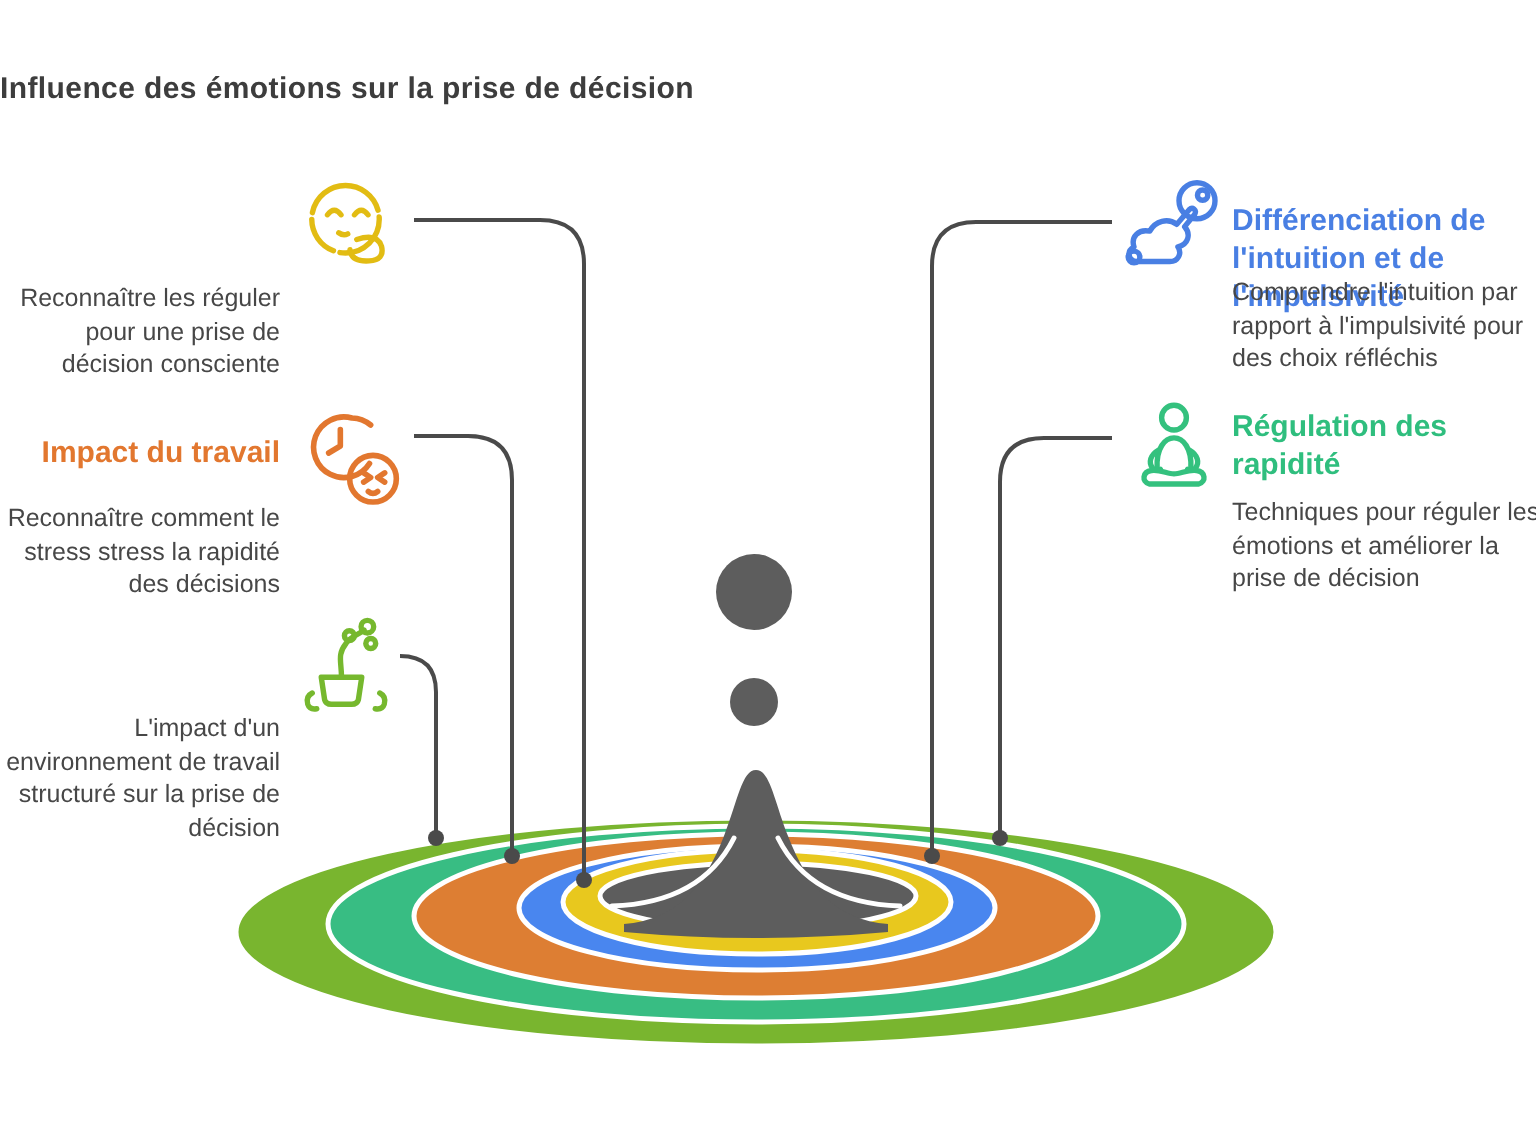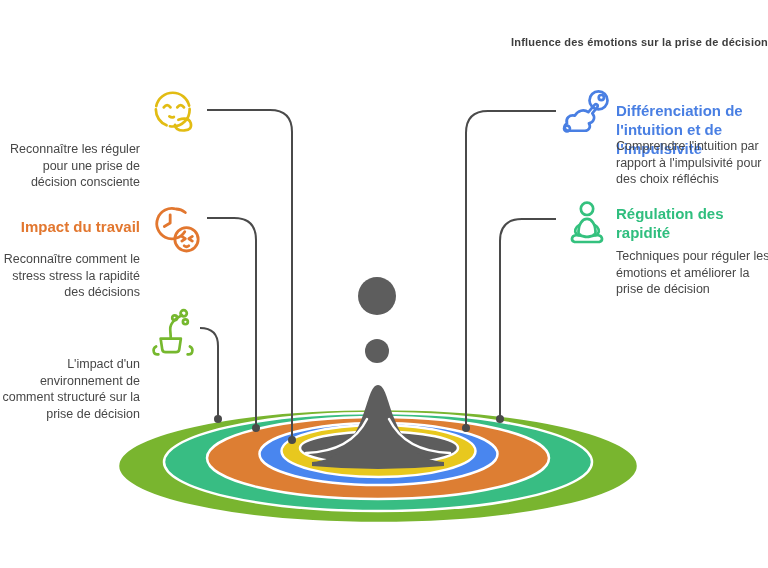--- a/index.html
+++ b/index.html
@@ -1,22 +1,22 @@
 <!DOCTYPE html>
 <html><head>
 <meta charset="utf-8">
 <style>
   html,body{margin:0;padding:0;background:#ffffff;}
   #canvas{
     position:relative;width:768px;height:568px;background:#ffffff;overflow:hidden;
     font-family:"Liberation Sans",sans-serif;
   }
   .title{
-    position:absolute;top:36px;left:0;width:768px;text-align:right;
-    font-size:11px;font-weight:bold;color:#3d3d3d;letter-spacing:.2px;
+    position:absolute;top:36px;left:0;width:768px;text-align:left;
+    font-size:15px;font-weight:bold;color:#3d3d3d;letter-spacing:.2px;
   }
   .item{position:absolute;}
   .item .heading{font-size:15px;font-weight:bold;line-height:19px;}
   .item .body{font-size:12.5px;line-height:16.5px;color:#474747;margin-top:0;}
   .left-col{text-align:right;}
   .right-col{text-align:left;}
   .c-yellow{color:#e2bc13;}
   .c-orange{color:#e2772f;}
   .c-green{color:#76b82e;}
   .c-blue{color:#497fe3;}
@@ -90,21 +90,21 @@
       <path d="M31.5 25.5 A13 13 0 1 1 24 6 A13 13 0 0 1 32 9"></path>
       <path d="M19 11 L19 18 L14 21"></path>
       <circle cx="33" cy="32" r="10"></circle>
       <path d="M29 29.5 l3 2 l-3 2"></path>
       <path d="M38 29.5 l-3 2 l3 2"></path>
       <path d="M31 37.5 q2 1.6 4 0"></path>
     </svg>
   </div>
 
   <div class="item left-col" style="left:0;top:356px;width:140px;">
-    <div class="body">L'impact d'un environnement de comment structuré sur la prise de décision</div>
+    <div class="body">L'impact d'un environnement de travail structuré sur la prise de décision</div>
   </div>
   <div class="icon" style="left:146px;top:306px;">
     <svg width="54" height="54" viewBox="0 0 48 48" fill="none" stroke="#76b82e" stroke-width="2.4" stroke-linecap="round" stroke-linejoin="round">
       <path d="M13 29 H31 L29.5 39 Q29 41 26.5 41 H17.5 Q15 41 14.5 39 Z"></path>
       <path d="M22 29 C22 22 20 19 24 14 C26 10.5 30 10 32 8"></path>
       <circle cx="33.5" cy="6.5" r="2.8"></circle>
       <circle cx="25.5" cy="10.5" r="2.2"></circle>
       <circle cx="35" cy="14" r="2.2"></circle>
       <path d="M9 36 q-3 1.5 -2 5 q.8 2.5 4 2"></path>
       <path d="M39 36 q3 1.5 2 5 q-.8 2.5 -4 2"></path>

